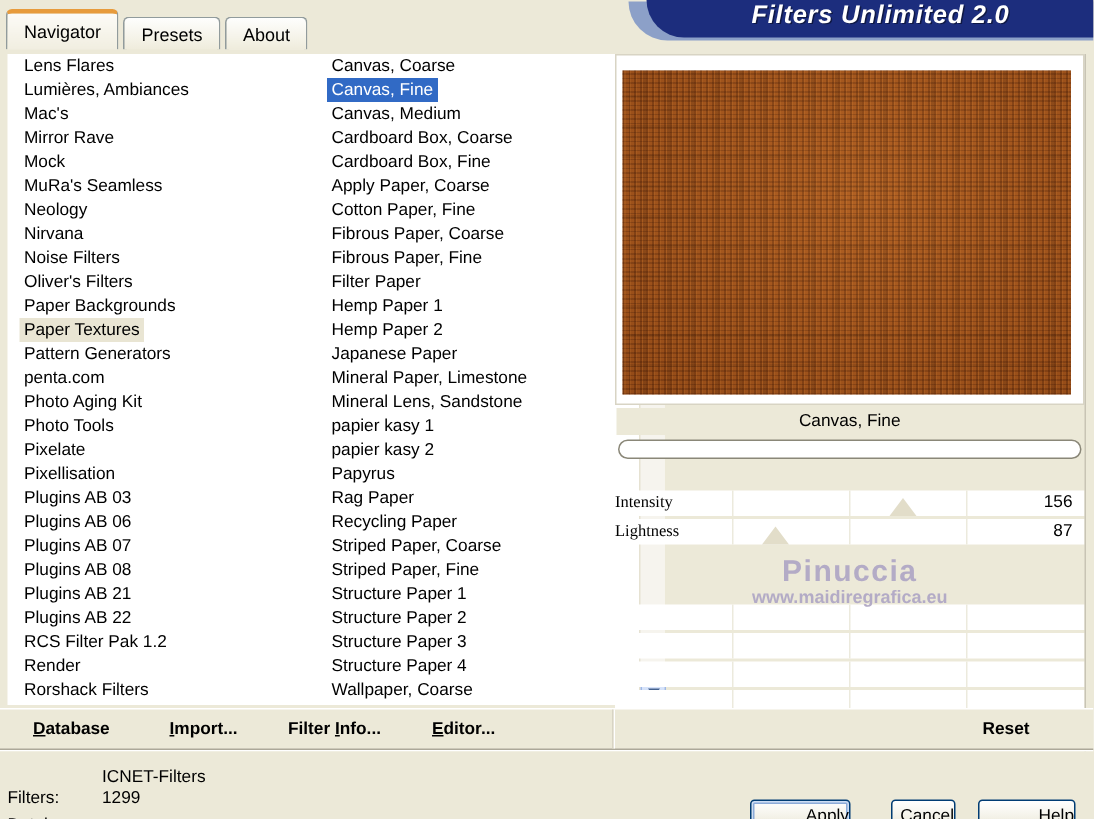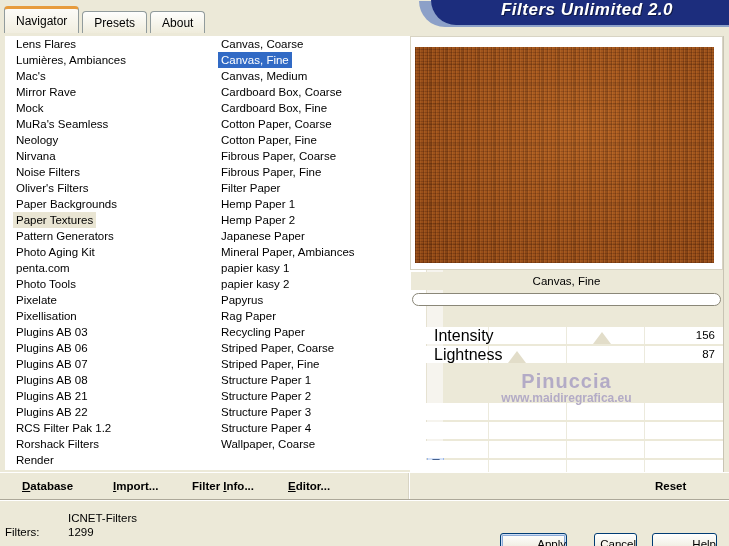--- a/index.html
+++ b/index.html
@@ -72,21 +72,21 @@
          repeating-linear-gradient(90deg,transparent 0 14px,rgba(0,0,0,.12) 14px 16px),
          repeating-linear-gradient(0deg,transparent 0 18px,rgba(0,0,0,.10) 18px 20px);}
   .caption-bar{position:absolute;left:1px;right:1px;top:236px;height:18px;background:var(--dialog-bg);
        text-align:center;line-height:18px;font-size:11.5px;}
   .progress{position:absolute;left:2px;right:2px;top:257px;height:13px;background:#fff;
        border:1px solid #8a8778;border-radius:7px;}
   .sliders{position:absolute;left:0;right:0;top:291px;}
   .slider-row{position:relative;height:17px;margin-bottom:2px;background:#fff;
        background-image:linear-gradient(#eceadd,#eceadd),linear-gradient(#eceadd,#eceadd),linear-gradient(#eceadd,#eceadd);
        background-position:25% 0,50% 0,75% 0;background-size:1px 100%;background-repeat:no-repeat;}
-  .slider-label{position:absolute;left:24px;top:0;line-height:17px;font-size:16px;}
+  .slider-label{position:absolute;left:0;top:0;line-height:17px;font-size:11px;font-family:Liberation Serif, serif;}
   .slider-value{position:absolute;right:8px;top:0;line-height:17px;font-size:11.5px;}
   .slider-handle{position:absolute;bottom:0;width:0;height:0;
        border-left:9px solid transparent;border-right:9px solid transparent;
        border-bottom:12px solid #e2ddc9;}
   .watermark{position:absolute;left:0;right:0;top:334px;text-align:center;color:var(--watermark-color);
        pointer-events:none;z-index:2;}
   .watermark .wm-name{font-size:20px;font-weight:bold;letter-spacing:1px;line-height:22px;}
   .watermark .wm-url{font-size:12px;font-weight:bold;line-height:13px;}
   .right-edge{position:absolute;left:723px;top:36px;width:1px;height:465px;background:#c8c4b4;}
 
@@ -180,28 +180,28 @@
 
         <div class="list-row selected">
           <span class="row-label">Paper Textures</span>
         </div>
 
         <div class="list-row">
           <span class="row-label">Pattern Generators</span>
         </div>
 
         <div class="list-row">
+          <span class="row-label">penta.com</span>
+        </div>
+
+        <div class="list-row">
           <span class="row-label">Photo Aging Kit</span>
         </div>
 
         <div class="list-row">
-          <span class="row-label">penta.com</span>
-        </div>
-
-        <div class="list-row">
           <span class="row-label">Photo Tools</span>
         </div>
 
         <div class="list-row">
           <span class="row-label">Pixelate</span>
         </div>
 
         <div class="list-row">
           <span class="row-label">Pixellisation</span>
         </div>
@@ -228,25 +228,25 @@
 
         <div class="list-row">
           <span class="row-label">Plugins AB 22</span>
         </div>
 
         <div class="list-row">
           <span class="row-label">RCS Filter Pak 1.2</span>
         </div>
 
         <div class="list-row">
+          <span class="row-label">Render</span>
+        </div>
+
+        <div class="list-row">
           <span class="row-label">Rorshack Filters</span>
-        </div>
-
-        <div class="list-row">
-          <span class="row-label">Render</span>
         </div>
       </div>
     <div class="scrollbar">
       <div class="sb-btn up">
         <div class="arr up"></div>
       </div>
       <div class="sb-thumb" style="top:273px;height:51px;"></div>
       <div class="sb-btn down">
         <div class="arr down"></div>
       </div>
@@ -270,21 +270,21 @@
 
         <div class="list-row">
           <span class="row-label">Cardboard Box, Coarse</span>
         </div>
 
         <div class="list-row">
           <span class="row-label">Cardboard Box, Fine</span>
         </div>
 
         <div class="list-row">
-          <span class="row-label">Cotton Paper, Coarse</span>
+          <span class="row-label">Apply Paper, Coarse</span>
         </div>
 
         <div class="list-row">
           <span class="row-label">Cotton Paper, Fine</span>
         </div>
 
         <div class="list-row">
           <span class="row-label">Fibrous Paper, Coarse</span>
         </div>
 
@@ -301,23 +301,26 @@
         </div>
 
         <div class="list-row">
           <span class="row-label">Hemp Paper 2</span>
         </div>
 
         <div class="list-row">
           <span class="row-label">Japanese Paper</span>
         </div>
 
-
-        <div class="list-row">
-          <span class="row-label">Mineral Paper, Ambiances</span>
+        <div class="list-row">
+          <span class="row-label">Mineral Paper, Limestone</span>
+        </div>
+
+        <div class="list-row">
+          <span class="row-label">Mineral Lens, Sandstone</span>
         </div>
 
         <div class="list-row">
           <span class="row-label">papier kasy 1</span>
         </div>
 
         <div class="list-row">
           <span class="row-label">papier kasy 2</span>
         </div>
 

